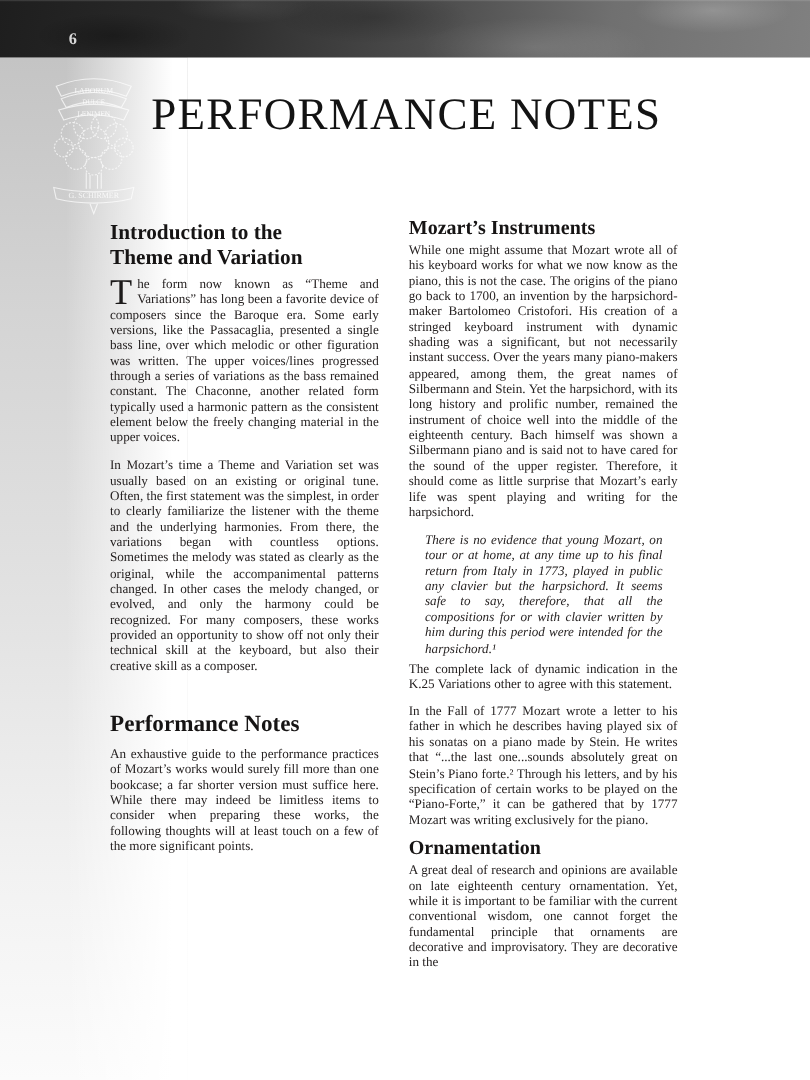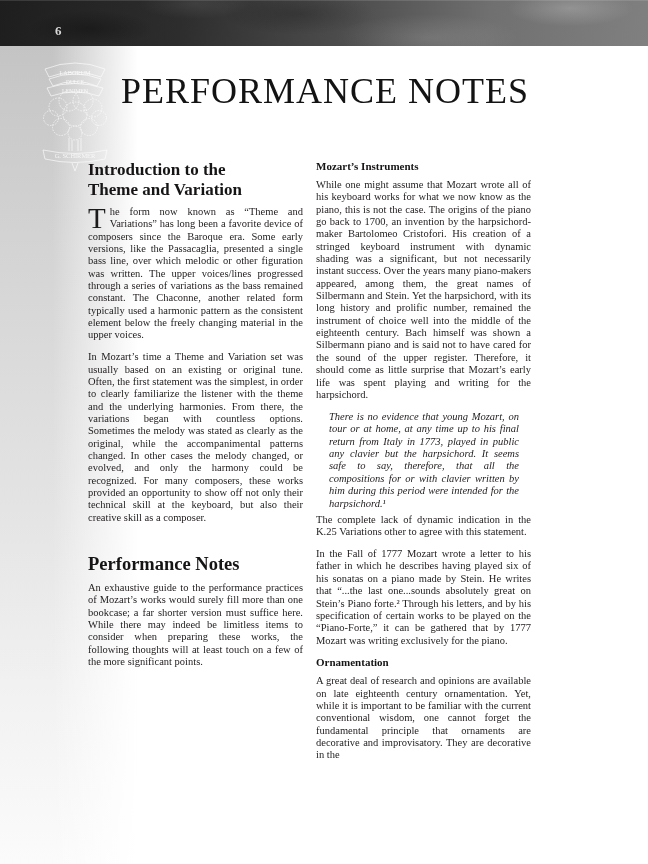--- a/index.html
+++ b/index.html
@@ -25,28 +25,28 @@
       linear-gradient(90deg, rgba(255,255,255,0) 35%, #fff 92%),
       linear-gradient(180deg,#c4c4c4 0%,#d4d4d4 25%,#e3e3e3 55%,#f2f2f2 80%,#fbfbfb 100%);}
 
   
   .crest{position:absolute;left:36px;top:54px;z-index:1;}
 
   .title{position:absolute;top:71px;left:98px;width:454px;margin:0;z-index:2;
     text-align:center;font-size:36px;line-height:40px;font-weight:400;
     letter-spacing:1px;color:#131313;white-space:nowrap;}
 
-  .columns{position:absolute;top:160px;left:88px;width:454px;z-index:2;
-    display:grid;grid-template-columns:215px 215px;column-gap:13px;}
+  .columns{position:absolute;top:176px;left:88px;width:454px;z-index:2;
+    display:grid;grid-template-columns:215px 215px;column-gap:24px;}
   .col{min-width:0;}
 
   h2{font-size:17px;line-height:19.5px;font-weight:700;margin:0 0 7px;
      color:#161414;white-space:pre-line;}
   h2.pn{font-size:18.5px;line-height:21px;margin:30px 0 7px;}
-  h3{font-size:11px;line-height:13px;font-weight:700;margin:0 0 6px;color:#161414;}
+  h3{font-size:16px;line-height:13px;font-weight:700;margin:0 0 6px;color:#161414;}
   h3.orn{margin-top:3px;}
   .col p{font-size:10.5px;line-height:12.35px;margin:0 0 9.5px;
      text-align:justify;color:#262222;}
   .col blockquote{margin:2px 0 4px 13px;padding:0 12px 0 0;
      font-size:10.5px;line-height:12.4px;text-align:justify;color:#262222;font-style:italic;}
   .dropcap{float:left;font-size:29px;line-height:23px;padding:1px 4px 0 0;
      color:#1c1a1a;}
 </style>
 </head>
 <body>

